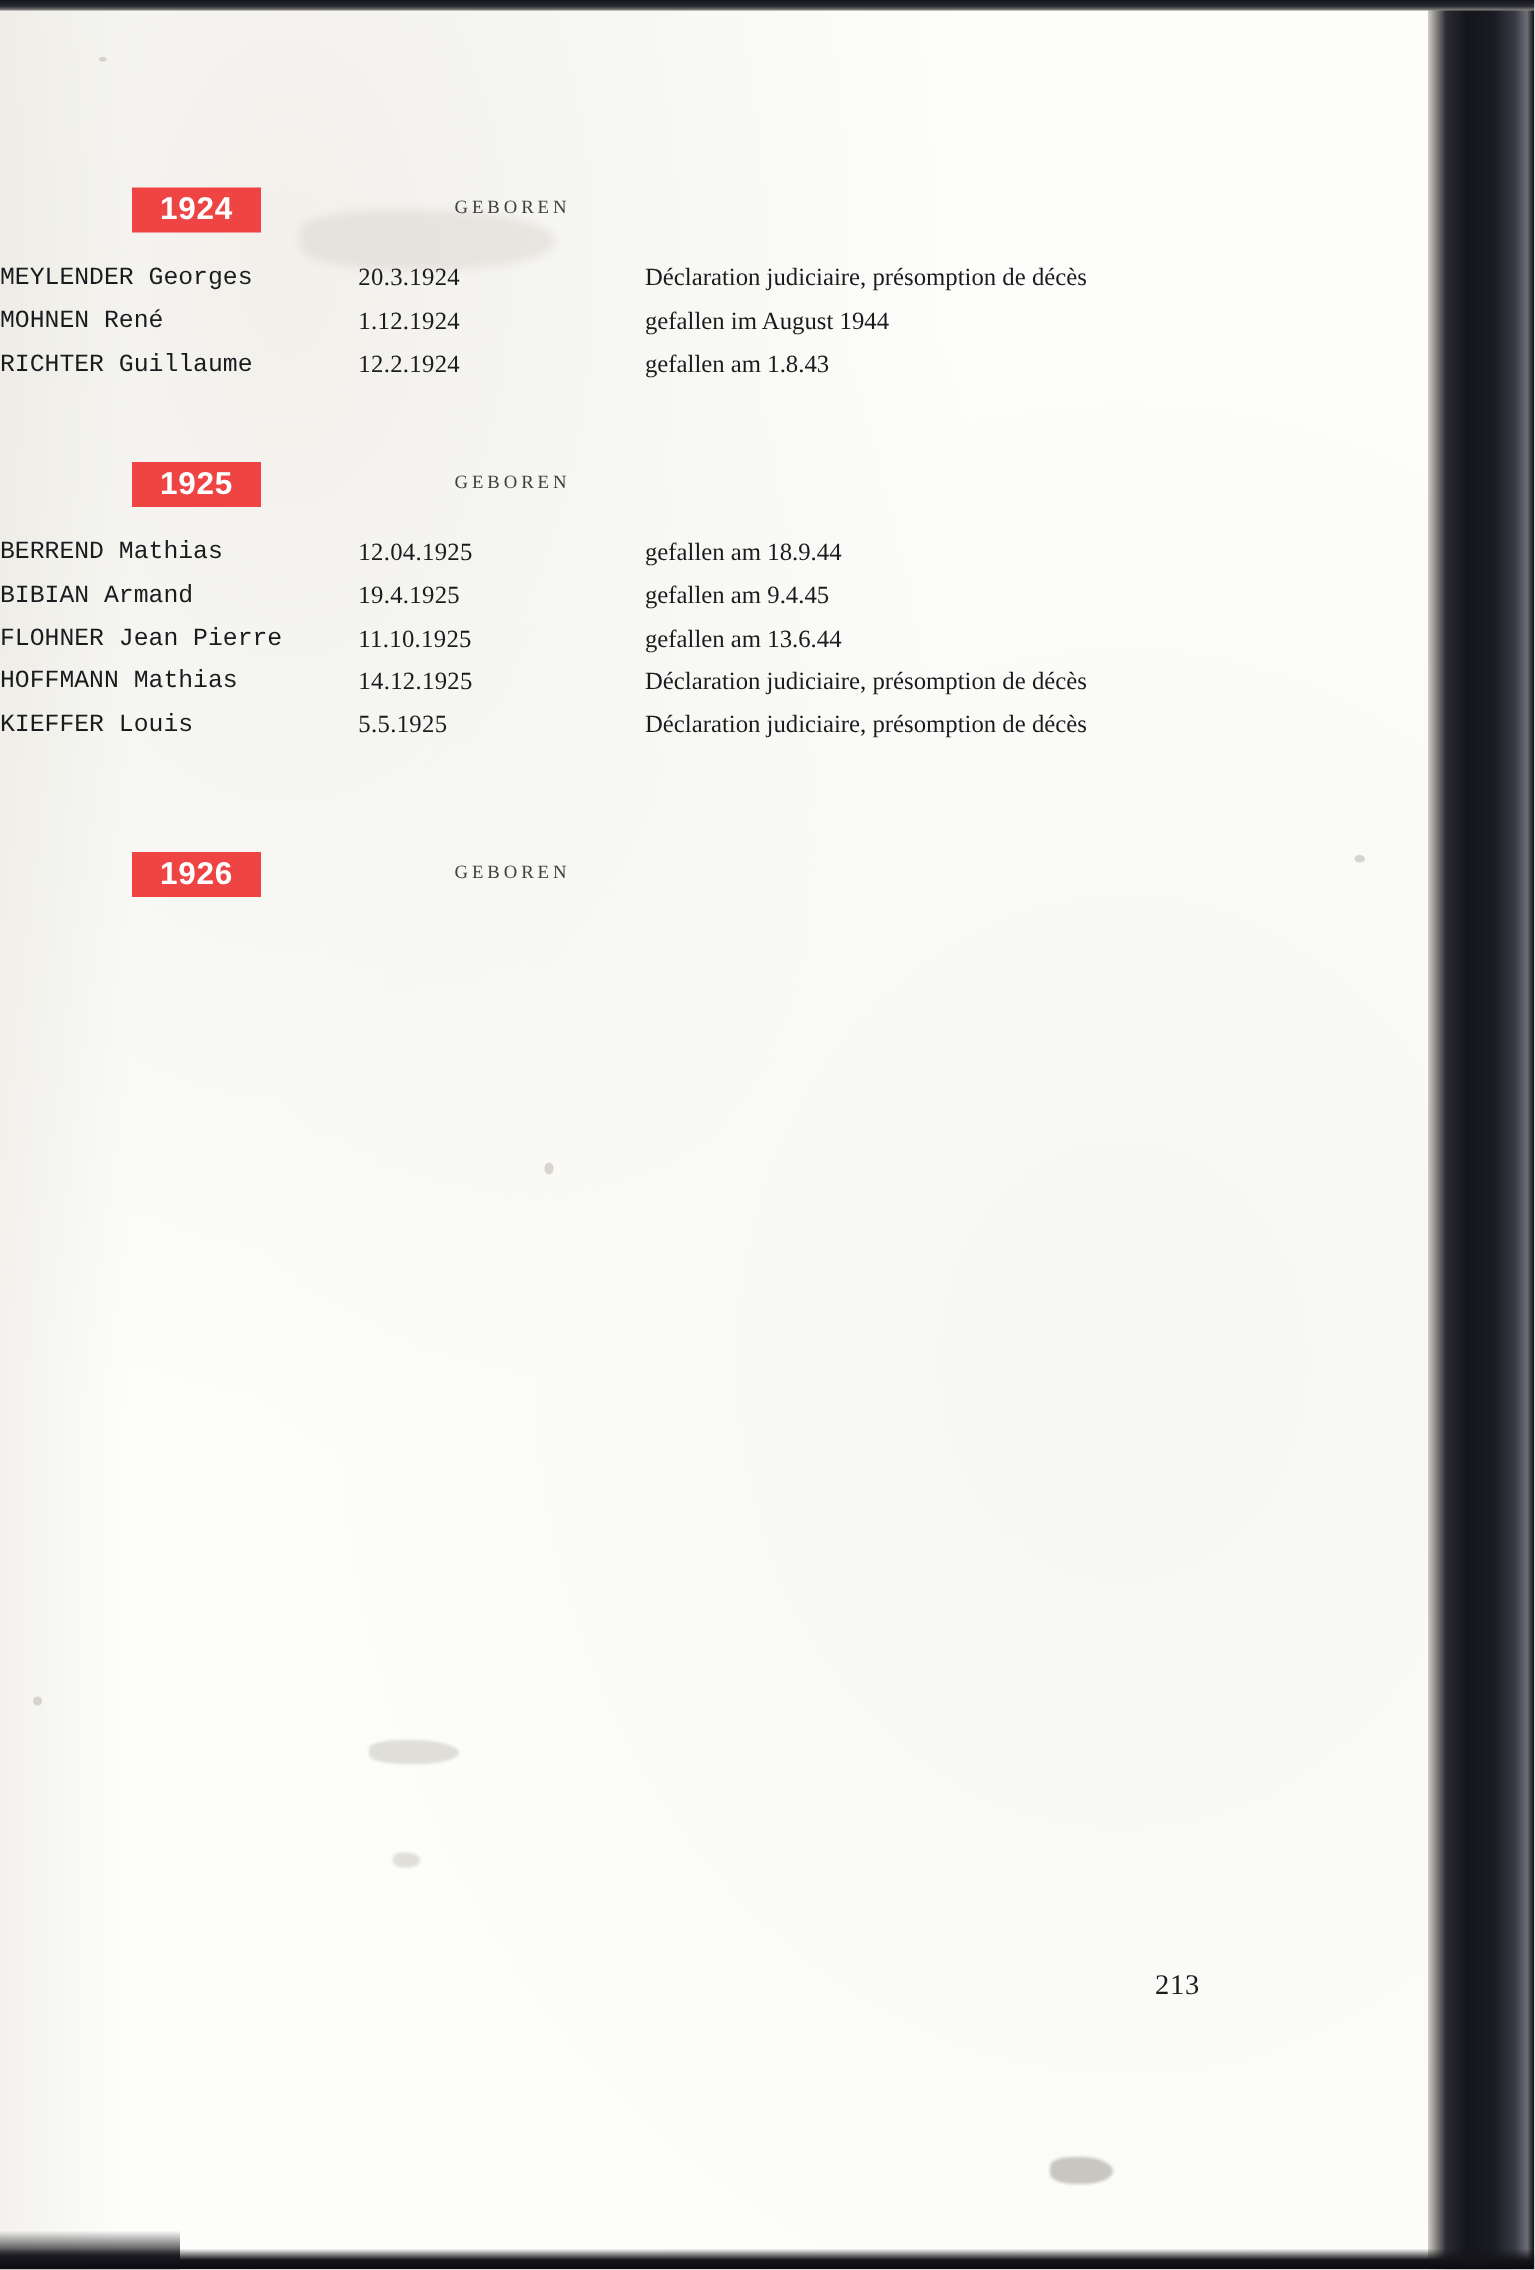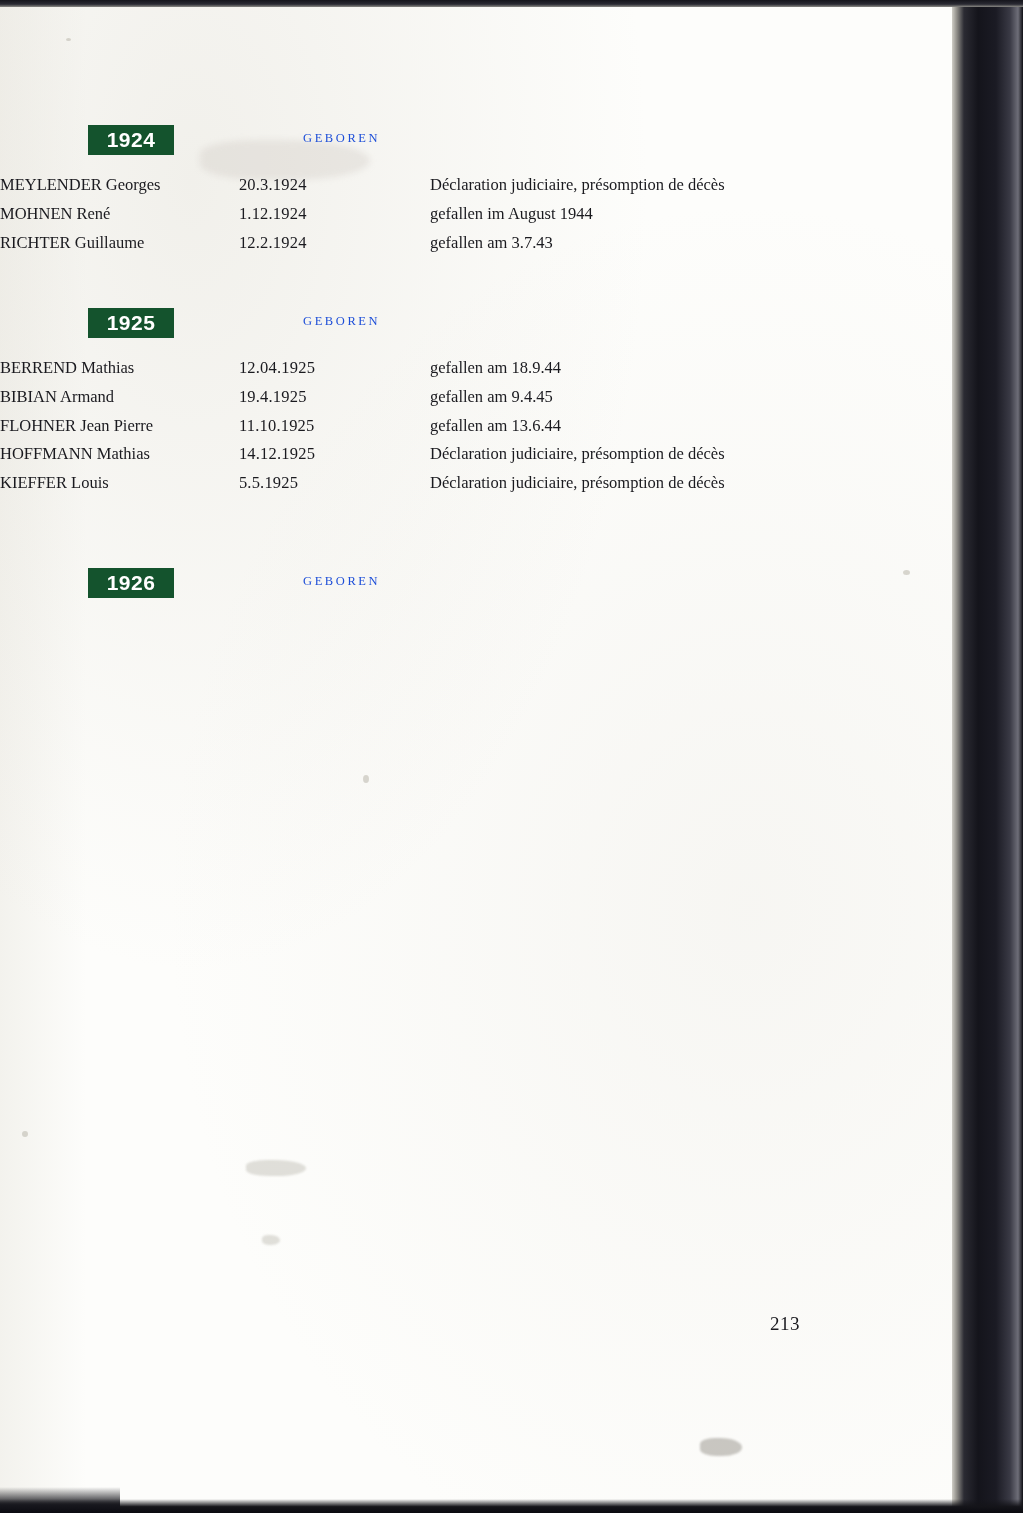--- a/index.html
+++ b/index.html
@@ -94,57 +94,57 @@
   .year-head {
     position: relative;
     height: 34px;
   }
   .year-badge {
     position: absolute;
     left: 88px;
     top: 0;
     min-width: 86px;
     height: 30px;
-    background: #14532d;
+    background: #ef4444;
     color: #ffffff;
     font-family: "Liberation Sans", sans-serif;
     font-weight: bold;
     font-size: 21px;
     letter-spacing: 0.5px;
     display: flex;
     align-items: center;
     justify-content: center;
     padding: 0 7px;
     box-sizing: border-box;
   }
   .geboren {
     position: absolute;
     left: 303px;
     top: 6px;
     font-family: "Liberation Serif", serif;
     font-size: 12.5px;
     letter-spacing: 2.6px;
-    color: #1d4ed8;
+    color: #404040;
   }
 
   table.entries {
     border-collapse: collapse;
     margin-top: 12px;
     width: 880px;
     table-layout: fixed;
   }
   table.entries td {
     padding: 0;
     vertical-align: top;
     font-size: 16.5px;
     color: #1a1a1f;
     line-height: 28.8px;
     white-space: nowrap;
   }
-  td.c-name   { width: 215px; padding-left: 88px; }
+  td.c-name   { width: 215px; padding-left: 88px; font-family: Liberation Mono, monospace; }
   td.c-date   { width: 172px; letter-spacing: 0.2px; }
   td.c-note   { width: 405px; padding-left: 68px; }
 
   .pagenum {
     position: absolute;
     left: 770px;
     top: 1313px;
     font-size: 19px;
     color: #1a1a1f;
     letter-spacing: 0.5px;
@@ -195,21 +195,21 @@
             <td class="c-note">Déclaration judiciaire, présomption de décès</td>
           </tr>
           <tr>
             <td class="c-name">MOHNEN René</td>
             <td class="c-date">1.12.1924</td>
             <td class="c-note">gefallen im August 1944</td>
           </tr>
           <tr>
             <td class="c-name">RICHTER Guillaume</td>
             <td class="c-date">12.2.1924</td>
-            <td class="c-note">gefallen am 3.7.43</td>
+            <td class="c-note">gefallen am 1.8.43</td>
           </tr>
         </tbody>
       </table>
     </div>
 
     <div class="year-group" style="position:absolute; left:0; top:308px;">
       <div class="year-head">
         <div class="year-badge">1925</div>
         <div class="geboren">GEBOREN</div>
       </div>

